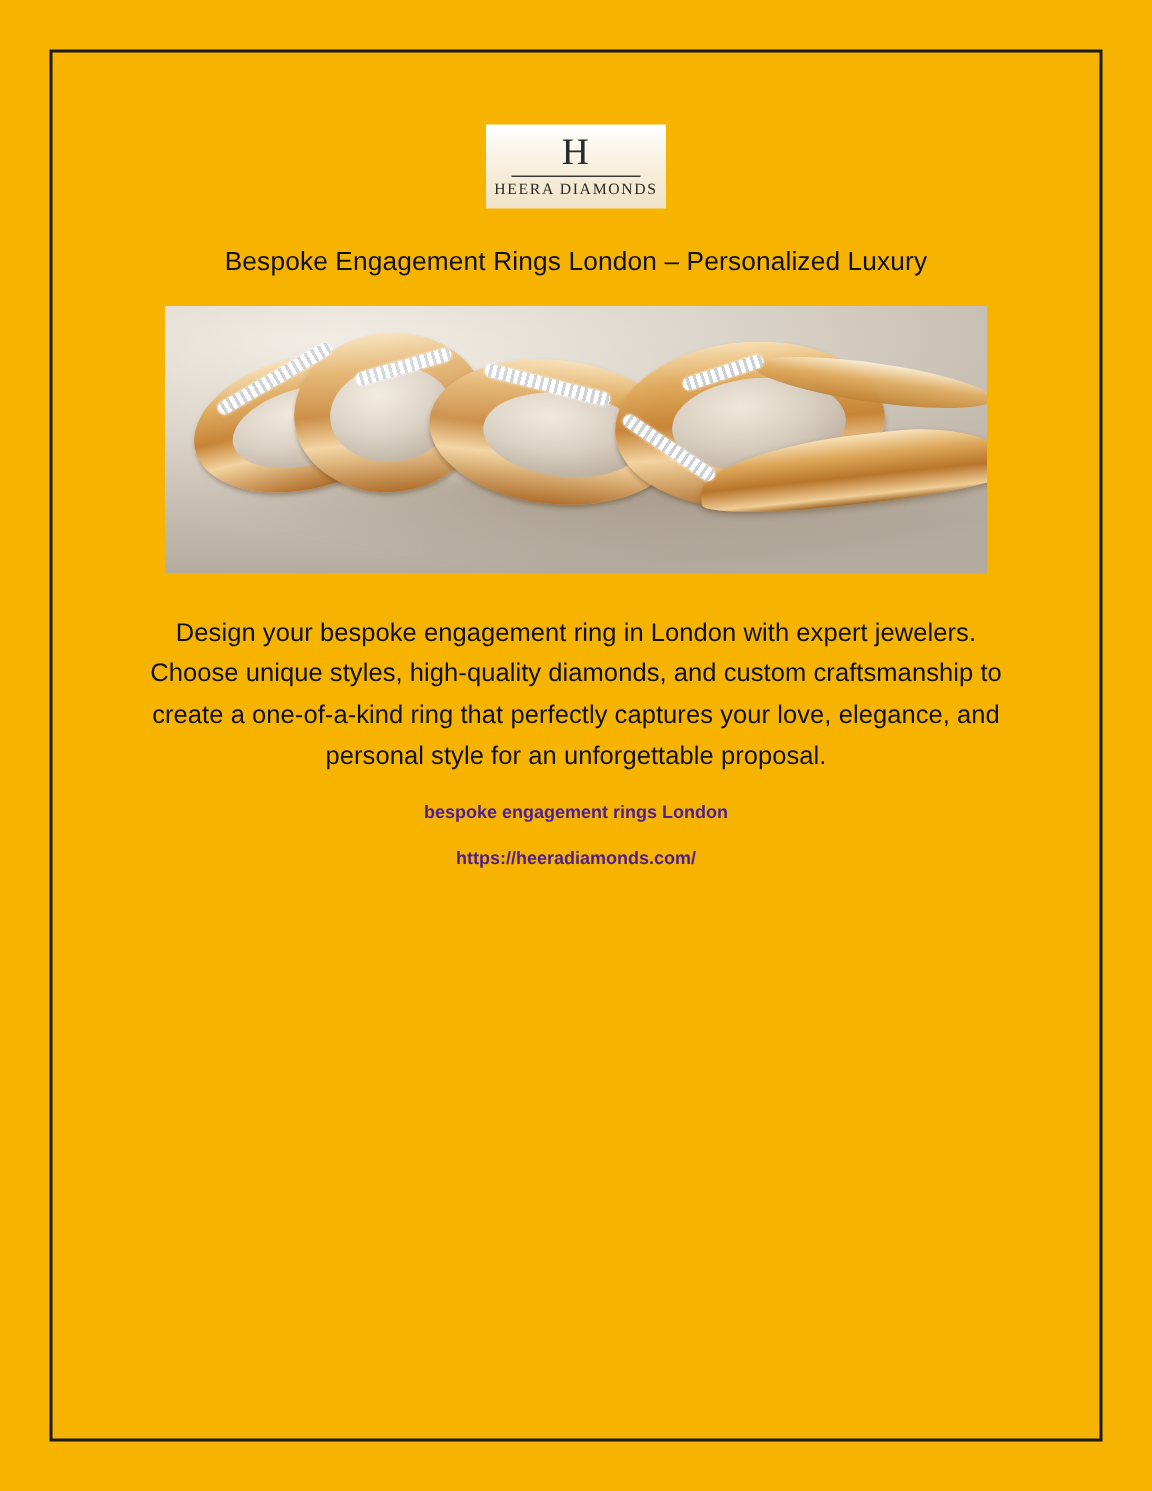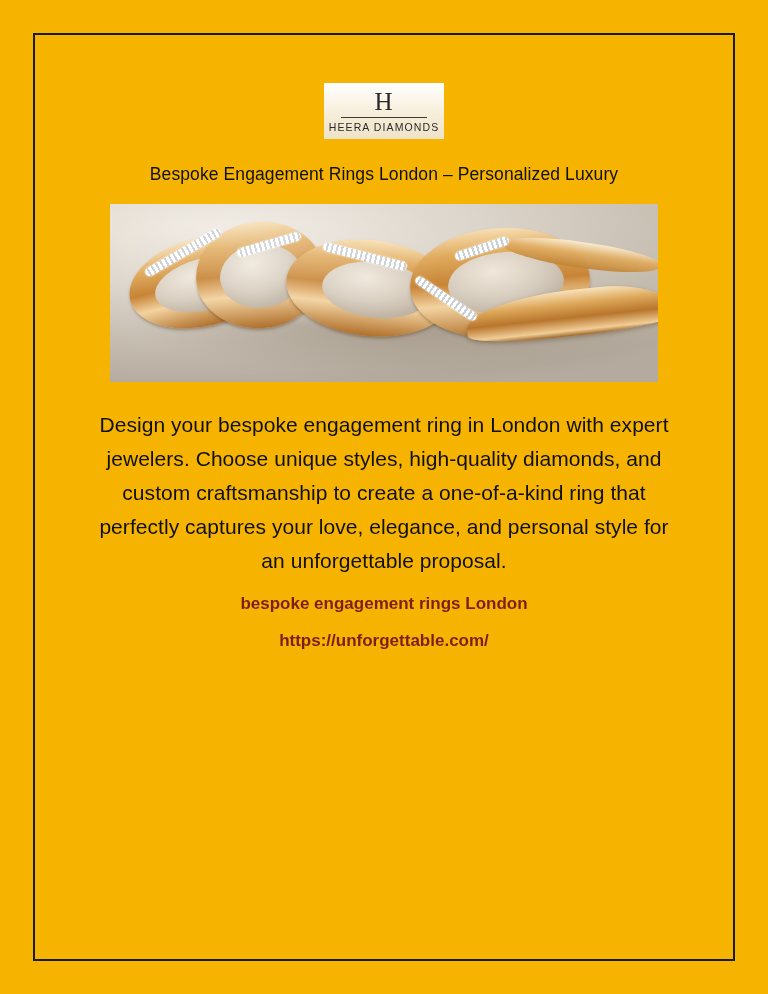--- a/index.html
+++ b/index.html
@@ -61,21 +61,21 @@
     letter-spacing: 1px;
     font-weight: 400;
   }
   .logo-rule {
     width: 86px;
     height: 1px;
     background: #3a3a3a;
     margin: 3px 0 3px;
   }
   .logo-text {
-    font-family: Liberation Sans, sans-serif;
+    font-family: Liberation Serif, serif;
     font-size: 10.5px;
     letter-spacing: 1.1px;
     color: #2a2a2a;
     white-space: nowrap;
   }
 
   
   .headline {
     margin: 24px 0 0;
     font-size: 17.5px;
@@ -167,31 +167,31 @@
     position: absolute;
     inset: 0;
     background: radial-gradient(45% 60% at 30% 25%, rgba(255,255,255,0.22), rgba(255,255,255,0) 70%);
     pointer-events: none;
   }
 
   
   .body-text {
     margin: 26px auto 0;
     width: 580px;
-    font-size: 21px;
+    font-size: 17px;
     line-height: 1.62;
     color: #101010;
     letter-spacing: 0.05px;
   }
 
   .link-line {
     margin: 16px 0 0;
-    font-size: 17px;
+    font-size: 12px;
     font-weight: bold;
-    color: #7f1d1d;
+    color: #4c1d95;
     text-decoration: none;
     display: block;
   }
   .link-line.second {
     margin-top: 17px;
   }
 
   .detail-line {
     margin: 17px 0 0;
     font-size: 14.8px;
@@ -236,17 +236,17 @@
       <div class="pave p3"></div>
       <div class="pave p4"></div>
       <div class="pave p5"></div>
 
       <div class="hero-glow"></div>
     </div>
 
     <p class="body-text">Design your bespoke engagement ring in London with expert jewelers. Choose unique styles, high-quality diamonds, and custom craftsmanship to create a one-of-a-kind ring that perfectly captures your love, elegance, and personal style for an unforgettable proposal.</p>
 
     <a class="link-line" href="#">bespoke engagement rings London</a>
-    <a class="link-line second" href="#">https://unforgettable.com/</a>
+    <a class="link-line second" href="#">https://heeradiamonds.com/</a>
 
 
   </div>
 </div>
 
 </body></html>

